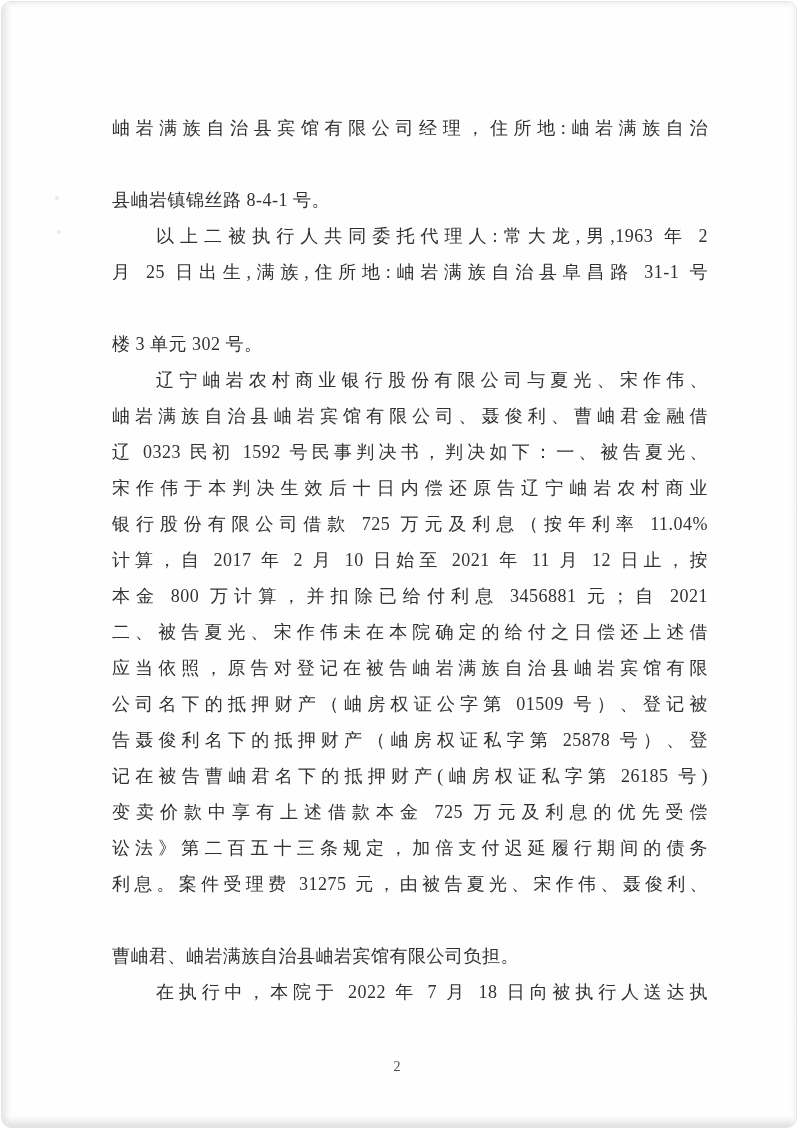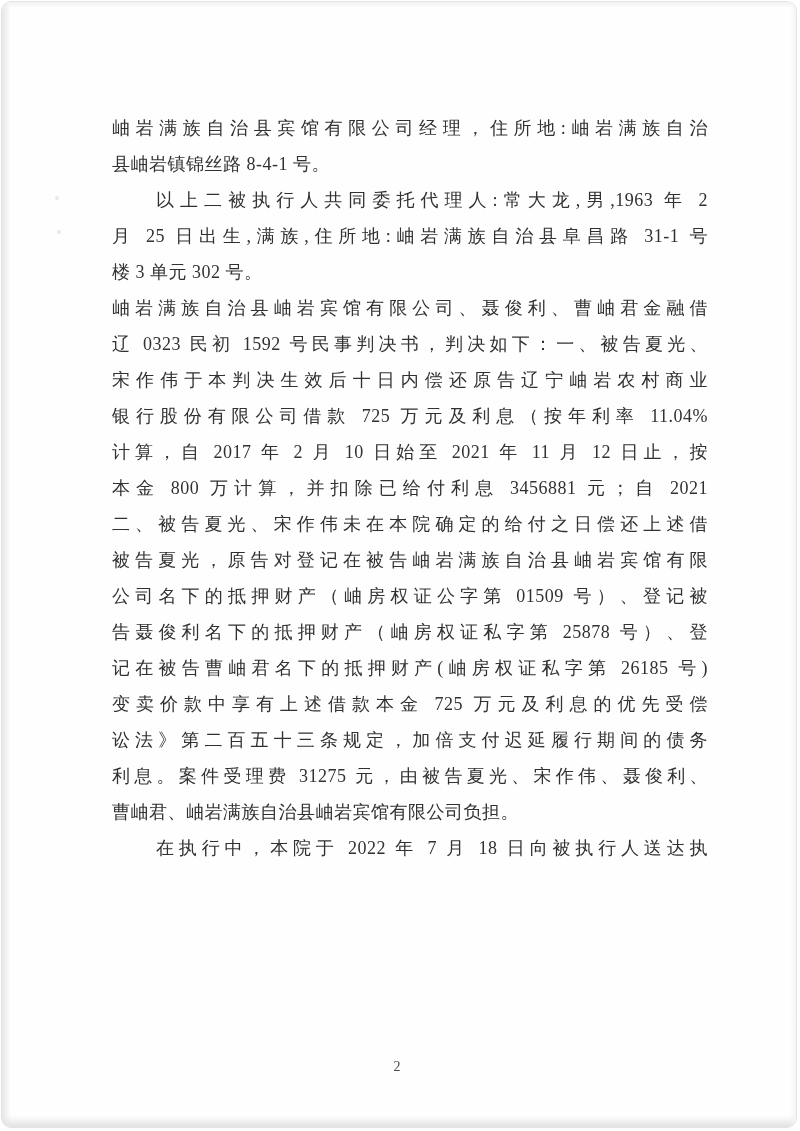--- a/index.html
+++ b/index.html
@@ -50,21 +50,21 @@
     line-height: 36px;
     color: #313131;
     letter-spacing: 0.5px;
   }
   .line {
     height: 36px;
     overflow: hidden;
     text-align: justify;
     text-align-last: justify;
   }
-  .line.end { text-align-last: left; }
+  .line.end { text-align-last: left; margin-top: 36px; }
   .line.ind { text-indent: 44px; }
 
   .pageno {
     position: absolute;
     left: 0;
     top: 1057px;
     width: 790px;
     text-align: center;
     font-family: "Liberation Serif", "DejaVu Serif", serif;
     font-size: 14px;
@@ -81,28 +81,29 @@
   <div class="edge e-right"></div>
   <div class="artifact a1"></div>
   <div class="artifact a2"></div>
 
   <div class="doc">
     <div class="line">岫岩满族自治县宾馆有限公司经理，住所地:岫岩满族自治</div>
     <div class="line end">县岫岩镇锦丝路 8-4-1 号。</div>
     <div class="line ind">以上二被执行人共同委托代理人:常大龙,男,1963 年 2</div>
     <div class="line">月 25 日出生,满族,住所地:岫岩满族自治县阜昌路 31-1 号</div>
     <div class="line end">楼 3 单元 302 号。</div>
+    <div class="line ind">辽宁岫岩农村商业银行股份有限公司与夏光、宋作伟、</div>
     <div class="line">岫岩满族自治县岫岩宾馆有限公司、聂俊利、曹岫君金融借</div>
     <div class="line">辽 0323 民初 1592 号民事判决书，判决如下：一、被告夏光、</div>
     <div class="line">宋作伟于本判决生效后十日内偿还原告辽宁岫岩农村商业</div>
     <div class="line">银行股份有限公司借款 725 万元及利息（按年利率 11.04%</div>
     <div class="line">计算，自 2017 年 2 月 10 日始至 2021 年 11 月 12 日止，按</div>
     <div class="line">本金 800 万计算，并扣除已给付利息 3456881 元；自 2021</div>
     <div class="line">二、被告夏光、宋作伟未在本院确定的给付之日偿还上述借</div>
-    <div class="line">被告夏光，原告对登记在被告岫岩满族自治县岫岩宾馆有限</div>
+    <div class="line">应当依照，原告对登记在被告岫岩满族自治县岫岩宾馆有限</div>
     <div class="line">公司名下的抵押财产（岫房权证公字第 01509 号）、登记被</div>
     <div class="line">告聂俊利名下的抵押财产（岫房权证私字第 25878 号）、登</div>
     <div class="line">记在被告曹岫君名下的抵押财产(岫房权证私字第 26185 号)</div>
     <div class="line">变卖价款中享有上述借款本金 725 万元及利息的优先受偿</div>
     <div class="line">讼法》第二百五十三条规定，加倍支付迟延履行期间的债务</div>
     <div class="line">利息。案件受理费 31275 元，由被告夏光、宋作伟、聂俊利、</div>
     <div class="line end">曹岫君、岫岩满族自治县岫岩宾馆有限公司负担。</div>
     <div class="line ind">在执行中，本院于 2022 年 7 月 18 日向被执行人送达执</div>
   </div>
 

